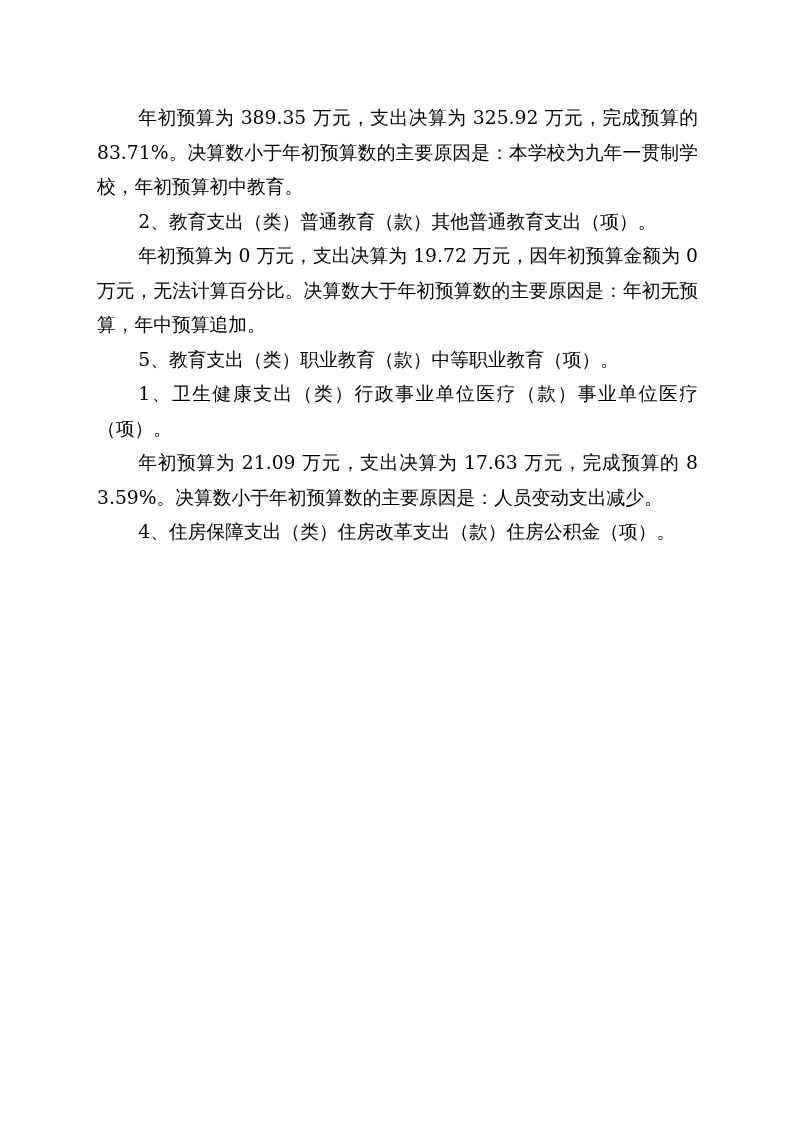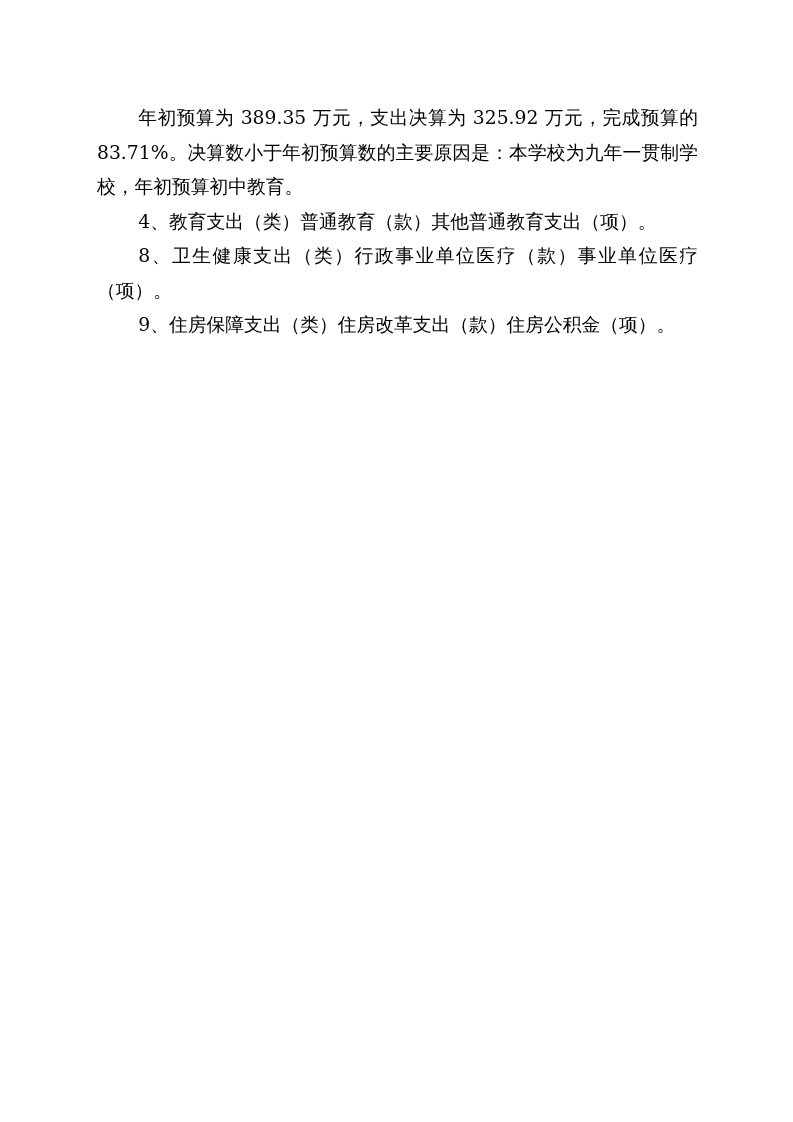--- a/index.html
+++ b/index.html
@@ -23,16 +23,19 @@
       text-align: justify;
       text-indent: 2.2em;
       word-break: break-all;
     }
   </style>
 </head>
 <body>
 
 <div class="page">
   <p class="para">年初预算为 389.35 万元，支出决算为 325.92 万元，完成预算的 83.71%。决算数小于年初预算数的主要原因是：本学校为九年一贯制学校，年初预算初中教育。</p>
-  <p class="para">4、教育支出（类）普通教育（款）其他普通教育支出（项）。</p>
-  <p class="para">8、卫生健康支出（类）行政事业单位医疗（款）事业单位医疗（项）。</p>
-  <p class="para">9、住房保障支出（类）住房改革支出（款）住房公积金（项）。</p>
+  <p class="para">2、教育支出（类）普通教育（款）其他普通教育支出（项）。</p>
+  <p class="para">年初预算为 0 万元，支出决算为 19.72 万元，因年初预算金额为 0 万元，无法计算百分比。决算数大于年初预算数的主要原因是：年初无预算，年中预算追加。</p>
+  <p class="para">5、教育支出（类）职业教育（款）中等职业教育（项）。</p>
+  <p class="para">1、卫生健康支出（类）行政事业单位医疗（款）事业单位医疗（项）。</p>
+  <p class="para">年初预算为 21.09 万元，支出决算为 17.63 万元，完成预算的 83.59%。决算数小于年初预算数的主要原因是：人员变动支出减少。</p>
+  <p class="para">4、住房保障支出（类）住房改革支出（款）住房公积金（项）。</p>
 </div>
 
 </body></html>

